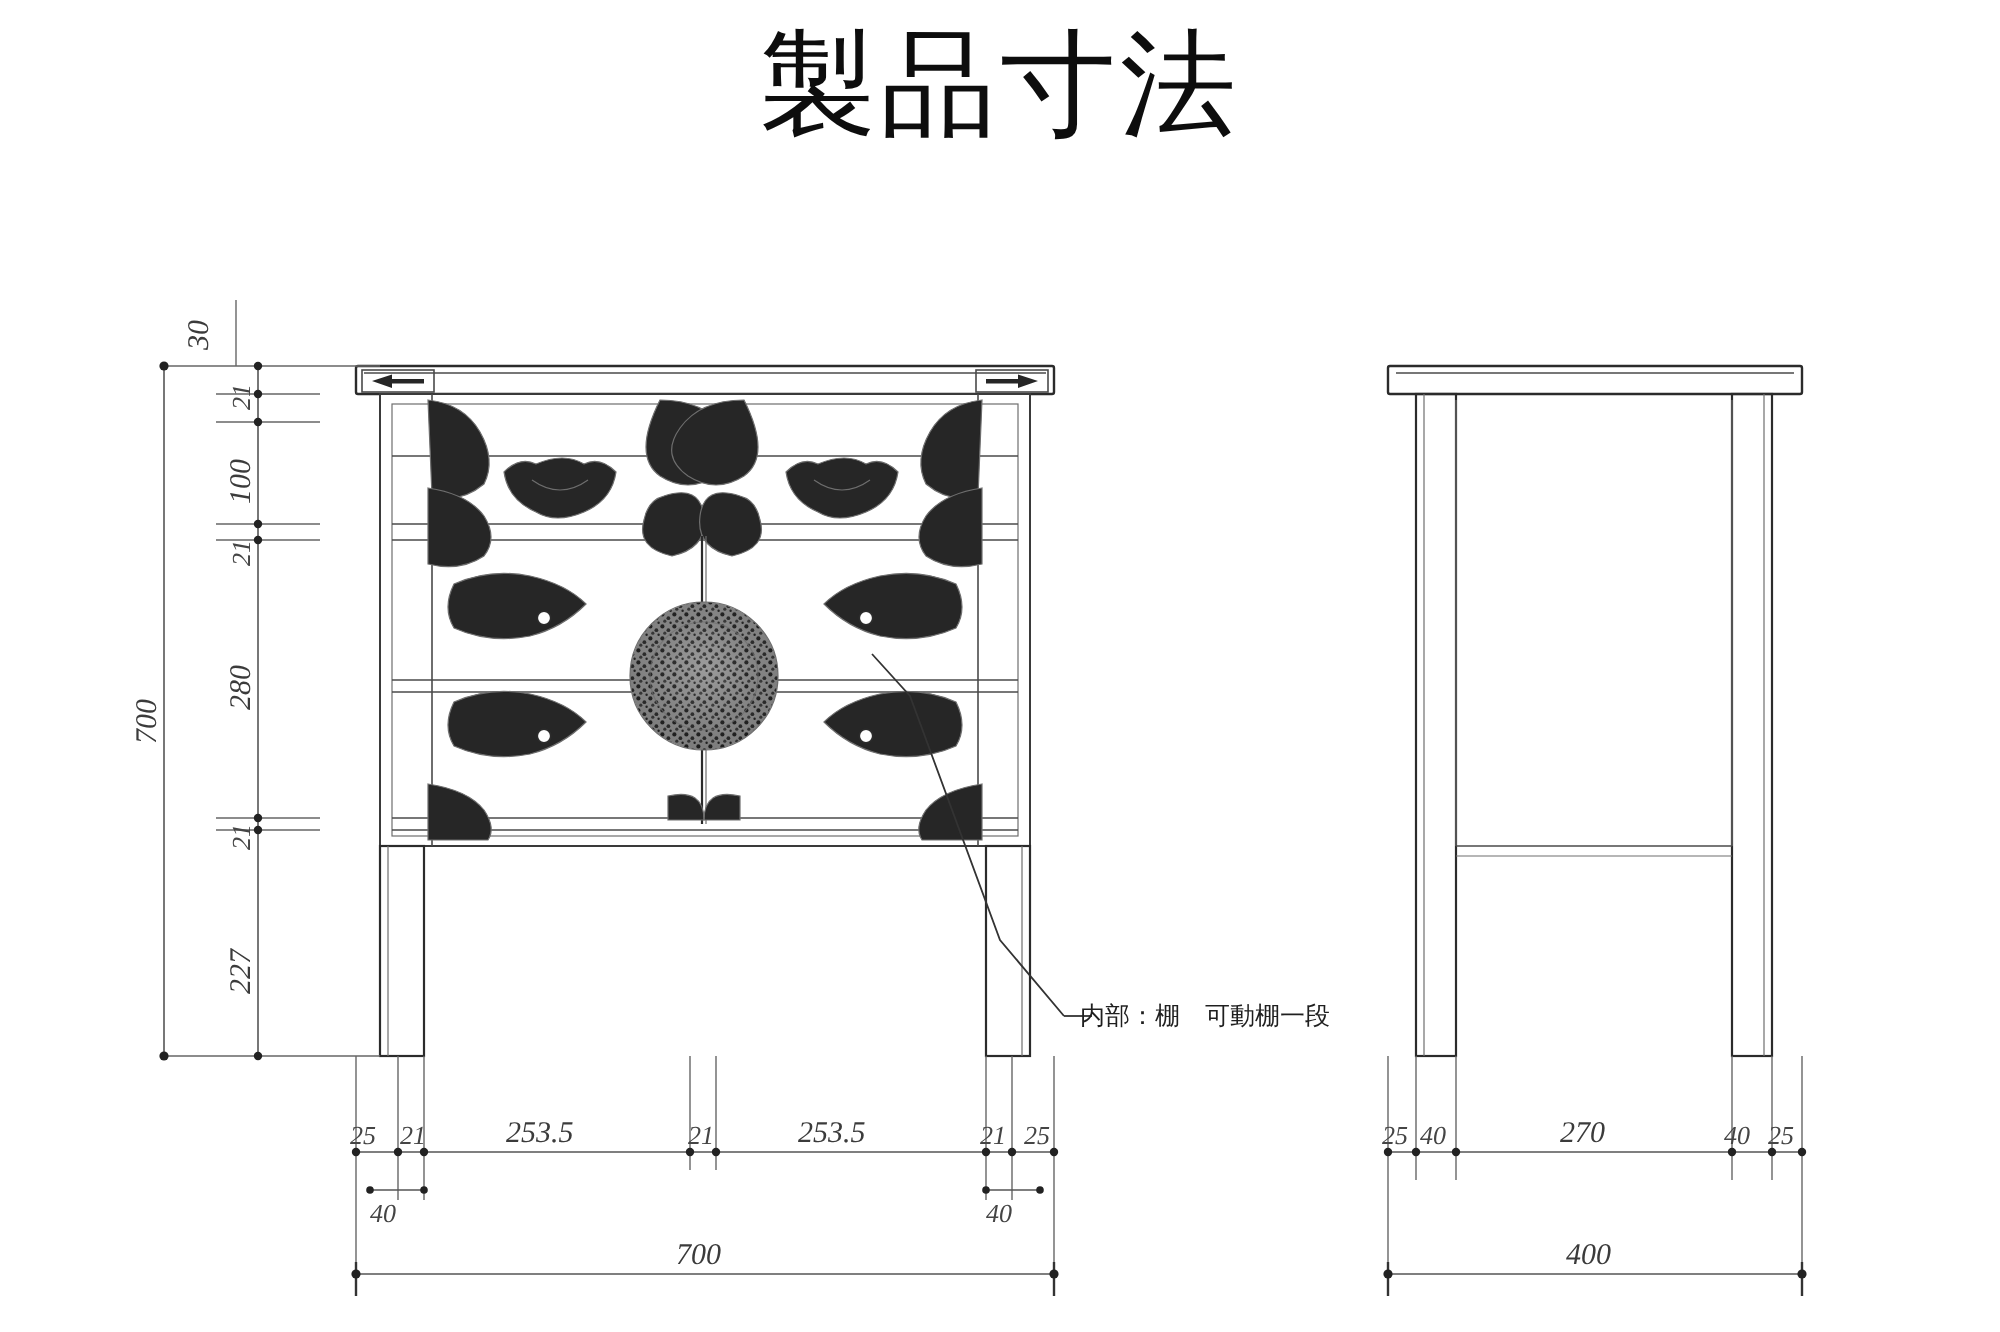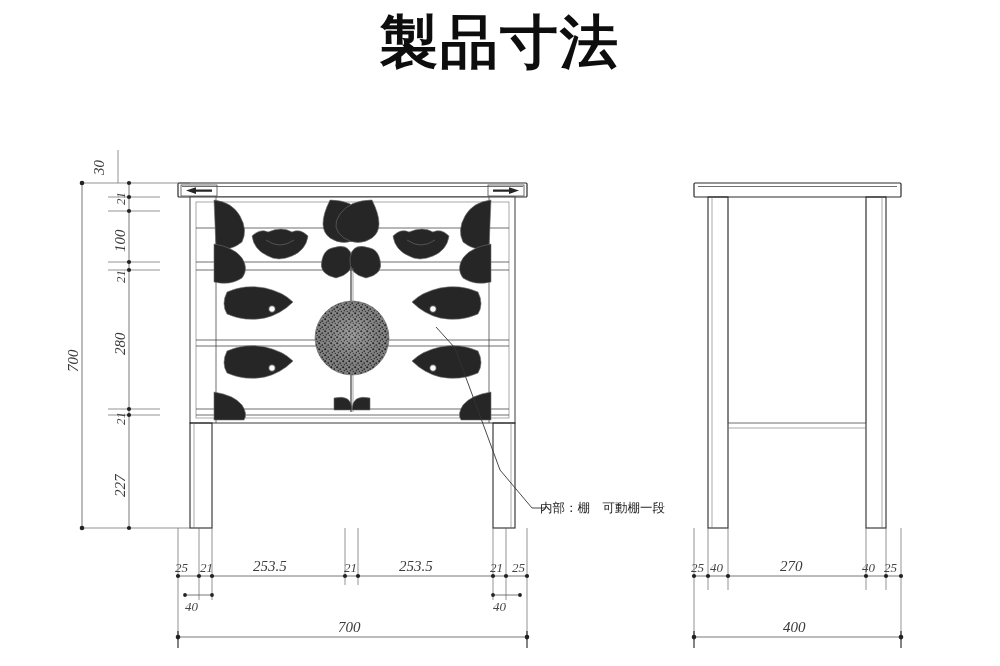--- a/index.html
+++ b/index.html
@@ -22,21 +22,21 @@
     height: 666px;
   }
   .page-title {
     position: absolute;
     top: 6px;
     left: 0;
     width: 1000px;
     text-align: center;
     font-family: "DejaVu Serif", serif;
     font-size: 58px;
-    font-weight: 700;
+    font-weight: 400;
     letter-spacing: 2px;
     color: #0d0d0d;
     line-height: 1.25;
     user-select: none;
   }
   svg.dwg {
     position: absolute;
     top: 0;
     left: 0;
     width: 1000px;

